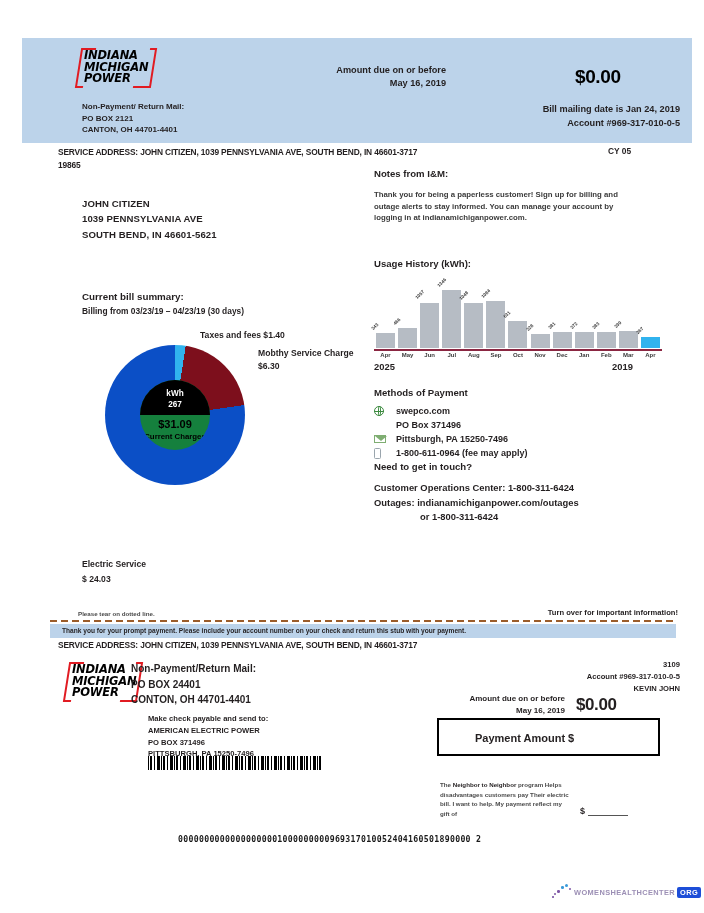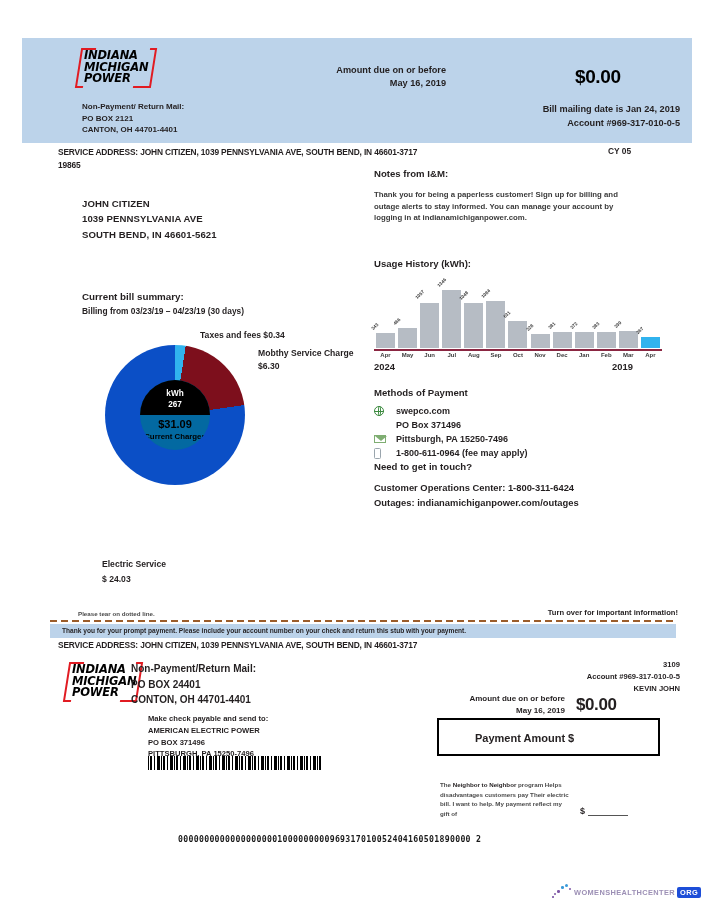--- a/index.html
+++ b/index.html
@@ -187,21 +187,21 @@
     left: 0; top: 0;
     width: 140px; height: 140px;
     border-radius: 50%;
   }
   .donut-hole {
     position: absolute;
     left: 35px; top: 35px;
     width: 70px; height: 70px;
     border-radius: 50%;
     overflow: hidden;
-    background: #0369a1;
+    background: #15803d;
   }
   .donut-hole .top-half {
     position: absolute;
     left: 0; top: 0;
     width: 70px; height: 35px;
     background: #000000;
   }
   .hole-kwh-label {
     position: absolute;
     left: 0; top: 9px;
@@ -238,21 +238,20 @@
     font-size: 7.8px;
     font-weight: bold;
   }
 
   .electric-service {
     position: absolute;
     left: 82px; top: 557px;
     font-size: 8.6px;
     font-weight: bold;
     line-height: 1.7;
-    margin-left: 20px;
   }
 
   
   .usage-title {
     position: absolute;
     left: 374px; top: 258px;
     font-size: 9.6px;
     font-weight: bold;
   }
   .chart {
@@ -624,21 +623,21 @@
     <div>JOHN CITIZEN</div>
     <div>1039 PENNSYLVANIA AVE</div>
     <div>SOUTH BEND, IN 46601-5621</div>
   </div>
 
   <div class="notes-title">Notes from I&amp;M:</div>
   <div class="notes-body">Thank you for being a paperless customer! Sign up for billing and outage alerts to stay informed. You can manage your account by logging in at indianamichiganpower.com.</div>
 
   <div class="summary-title">Current bill summary:</div>
   <div class="summary-sub">Billing from 03/23/19 – 04/23/19 (30 days)</div>
-  <div class="taxes-label">Taxes and fees $0.34</div>
+  <div class="taxes-label">Taxes and fees $1.40</div>
   <div class="monthly-label">Mobthy Service Charge $6.30</div>
 
   <div class="donut-wrap">
     <div class="donut" id="donut-ring" style="background: conic-gradient(rgb(49, 179, 238) 0deg, rgb(49, 179, 238) 8.8deg, rgb(125, 15, 28) 8.8deg, rgb(125, 15, 28) 81.75deg, rgb(11, 79, 198) 81.75deg, rgb(11, 79, 198) 360deg);"></div>
     <div class="donut-hole">
       <div class="top-half"></div>
       <div class="hole-kwh-label">kWh</div>
       <div class="hole-kwh-value">267</div>
       <div class="hole-amount">$31.09</div>
       <div class="hole-caption">Current Charges</div>
@@ -716,21 +715,21 @@
       <span>Aug</span>
       <span>Sep</span>
       <span>Oct</span>
       <span>Nov</span>
       <span>Dec</span>
       <span>Jan</span>
       <span>Feb</span>
       <span>Mar</span>
       <span>Apr</span>
     </div>
-  <div class="year-left">2024</div>
+  <div class="year-left">2025</div>
   <div class="year-right">2019</div>
 
   <div class="pay-title">Methods of Payment</div>
   <div class="pay-rows" id="pay-rows">
       <div class="pay-row">
         <div class="pay-icon">
           <div class="globe"></div>
         </div>
         <div class="pay-text">swepco.com</div>
       </div>
@@ -749,20 +748,21 @@
           <div class="phone"></div>
         </div>
         <div class="pay-text">1-800-611-0964 (fee may apply)</div>
       </div>
     </div>
 
   <div class="touch-title">Need to get in touch?</div>
   <div class="contact-lines">
     <div>Customer Operations Center: 1-800-311-6424</div>
     <div>Outages: indianamichiganpower.com/outages</div>
+    <div class="contact-indent">or 1-800-311-6424</div>
   </div>
 
   <div class="tear-note-left">Please tear on dotted line.</div>
   <div class="tear-note-right">Turn over for important information!</div>
   <div class="tear-line"></div>
   <div class="stub-band"></div>
   <div class="stub-band-text">Thank you for your prompt payment. Please include your account number on your check and return this stub with your payment.</div>
   <div class="stub-service">SERVICE ADDRESS: JOHN CITIZEN, 1039 PENNSYLVANIA AVE, SOUTH BEND, IN 46601-3717</div>
 
   <div class="logo logo-stub">

